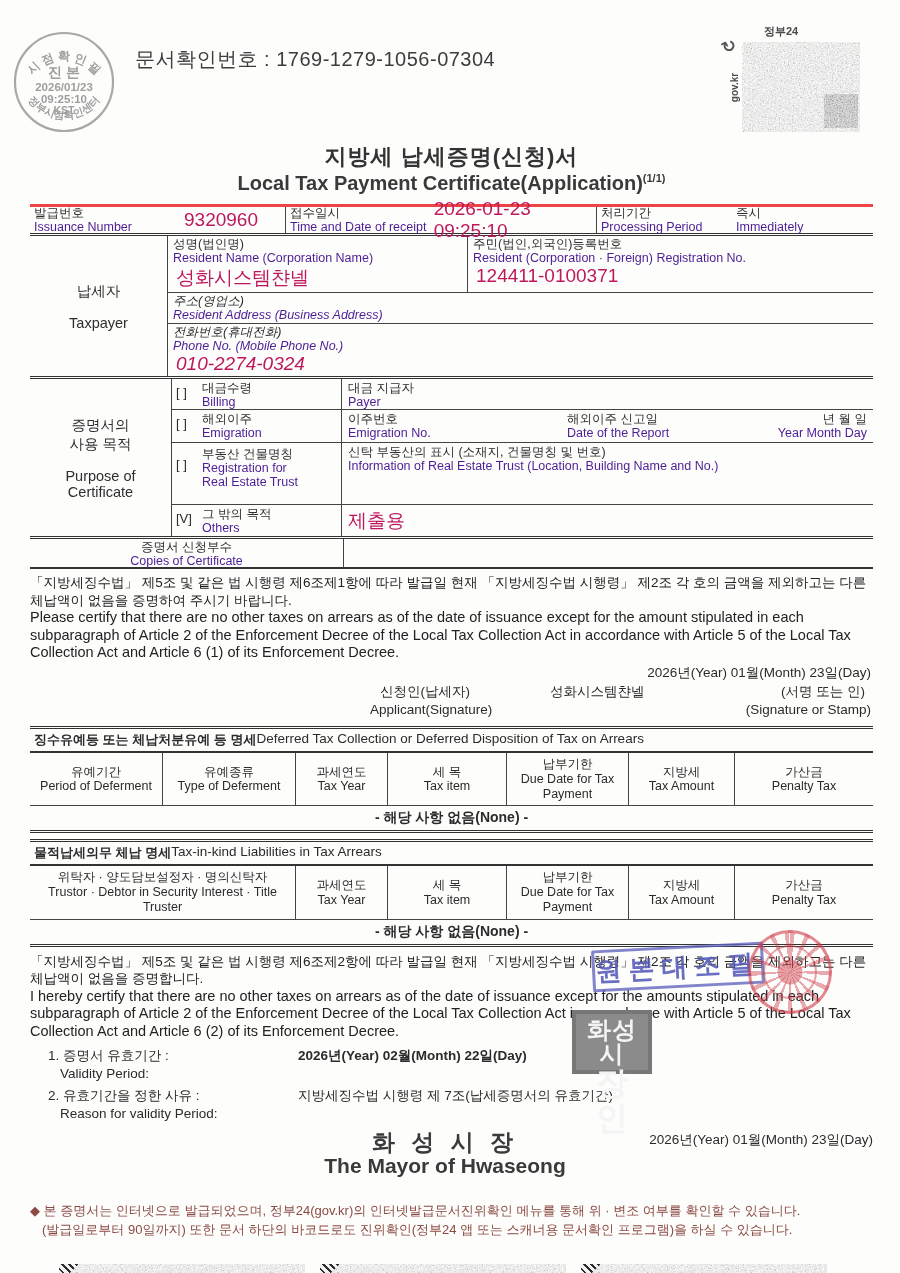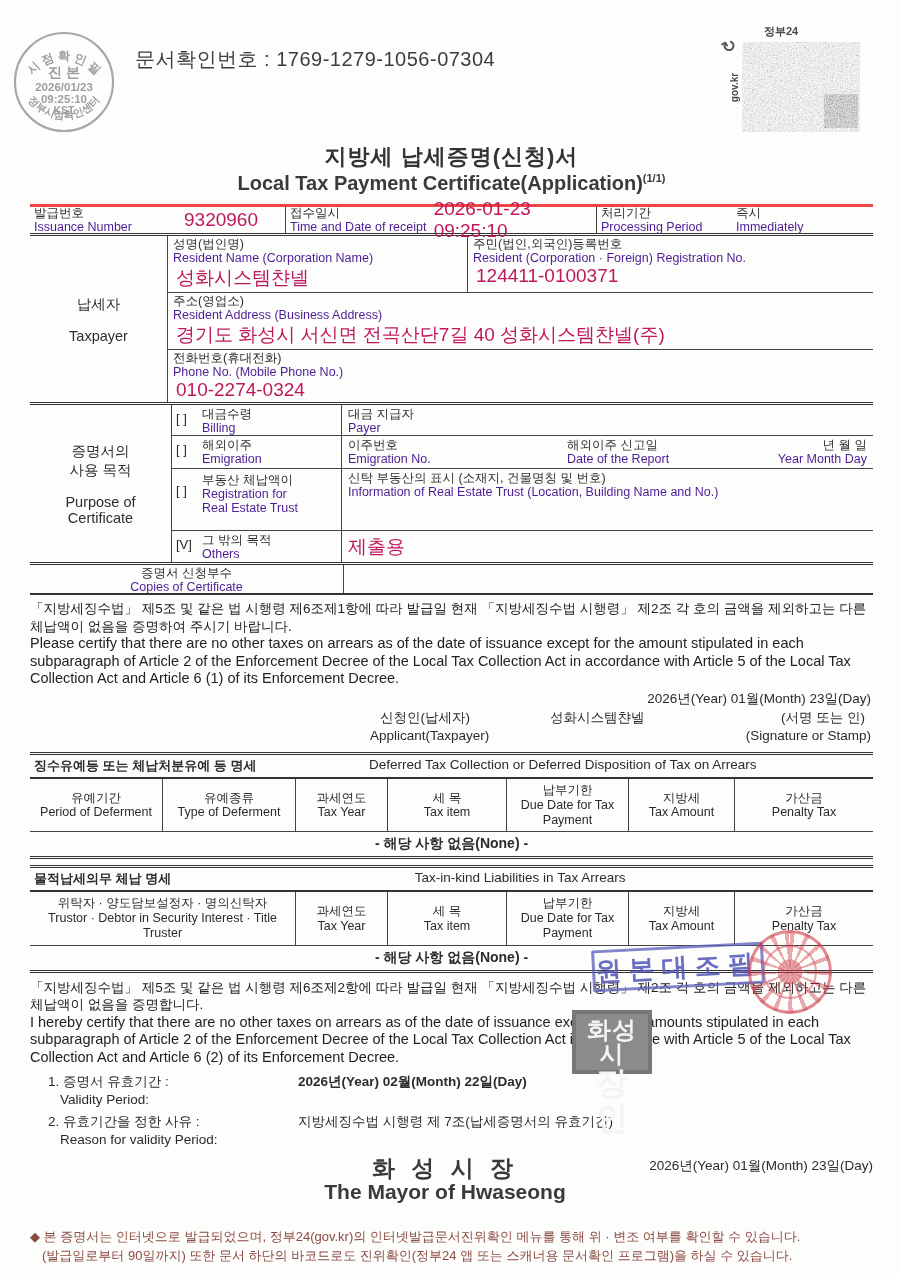--- a/index.html
+++ b/index.html
@@ -31,21 +31,21 @@
   .val { font-size:19px; color:#be185d; }
 
   .t-issue { display:flex; border-top:3px solid #ef4444; border-bottom:3px double #333; height:32px; }
   .t-issue .cell { display:flex; align-items:center; padding:2px 4px; }
   .t-issue .cell + .cell { border-left:1px solid #444; }
 
   .t-tax { display:flex; border-bottom:3px double #333; }
   .sec-label { width:138px; border-right:1px solid #444; display:flex; flex-direction:column; justify-content:center; align-items:center; text-align:center; font-size:14.5px; color:#2e2e2e; }
   .sec-label .en { margin-top:14px; }
   .t-tax-rows { flex:1; }
-  .trow { padding:1px 5px; border-bottom:1px solid #444; }
+  .trow { padding:1px 5px; border-bottom:1px solid #444;font-style:italic; }
   .trow:last-child { border-bottom:none; }
   .tp-name { display:flex; }
   .tp-name > div { padding:1px 5px; }
   .tp-name .nm { width:300px; border-right:1px solid #444; }
   .tp-name .rg { flex:1; }
 
   .t-purpose { display:flex; border-bottom:3px double #333; }
   .p-rows { flex:1; }
   .p-row { display:flex; border-bottom:1px solid #444; }
   .p-row:last-child { border-bottom:none; }
@@ -65,21 +65,21 @@
   .ap-date { position:absolute; right:2px; top:0; }
   .ap-lab-ko { position:absolute; left:350px; top:19px; }
   .ap-lab-en { position:absolute; left:340px; top:38px; }
   .ap-name { position:absolute; left:520px; top:19px; }
   .ap-sign-ko { position:absolute; right:8px; top:19px; }
   .ap-sign-en { position:absolute; right:2px; top:38px; }
 
   .dtable { border-top:3px double #333; border-bottom:3px double #333; margin-top:6px; }
   .d-band { display:flex; border-bottom:2px solid #333; padding:2px 4px; }
   .d-band .bko { font-size:13px; font-weight:bold; white-space:nowrap; }
-  .d-band .ben { flex:1; text-align:center; font-size:13.5px; }
+  .d-band .ben { flex:1; text-align:left; font-size:13.5px; }
   .d-cols { display:flex; border-bottom:1px solid #444; }
   .d-col { text-align:center; padding:4px 2px; font-size:12.5px; line-height:1.18; border-right:1px solid #444; display:flex; flex-direction:column; justify-content:center; }
   .d-col:last-child { border-right:none; }
   .d-none { text-align:center; font-size:14px; font-weight:bold; padding:3px 0; }
   .w0{width:133px}.w1{width:133px}.w2{width:92px}.w3{width:119px}.w4{width:122px}.w5{width:106px}.w6{flex:1}.w01{width:266px}
 
   .validity { position:relative; margin-top:6px; height:70px; font-size:13.5px; }
   .v-l1 { position:absolute; left:18px; top:0; }
   .v-v1 { position:absolute; left:268px; top:0;font-weight:bold; }
   .v-e1 { position:absolute; left:30px; top:19px; }
@@ -211,21 +211,20 @@
           </div>
           <div class="rg">
             <div class="lab-ko">주민(법인,외국인)등록번호</div>
             <div class="lab-en">Resident (Corporation · Foreign) Registration No.</div>
             <div class="val" style="padding-left:3px">124411-0100371</div>
           </div>
         </div>
         <div class="trow">
           <div class="lab-ko">주소(영업소)</div>
           <div class="lab-en">Resident Address (Business Address)</div>
-          <div class="val" style="padding-left:3px">경기도 화성시 서신면 전곡산단7길 40 성화시스템챤넬(주)</div>
         </div>
         <div class="trow">
           <div class="lab-ko">전화번호(휴대전화)</div>
           <div class="lab-en">Phone No. (Mobile Phone No.)</div>
           <div class="val" style="padding-left:3px">010-2274-0324</div>
         </div>
       </div>
     </div>
 
     <div class="t-purpose">
@@ -269,21 +268,21 @@
             <div style="position:absolute;right:6px;top:2px;text-align:right">
               <div class="lab-ko">년 월 일</div>
               <div class="lab-en">Year Month Day</div>
             </div>
           </div>
         </div>
         <div class="p-row" style="height:62px">
           <div class="p-type">
             <span class="p-mark" style="padding-top:12px">[ ]</span>
             <span style="padding-top:2px">
-              <span class="lab-ko" style="display:block">부동산 체납액이</span>
+              <span class="lab-ko" style="display:block">부동산 건물명칭</span>
               <span class="lab-en" style="display:block">Registration for</span>
               <span class="lab-en" style="display:block">Real Estate Trust</span>
             </span>
           </div>
           <div class="p-detail">
             <div class="lab-ko">신탁 부동산의 표시 (소재지, 건물명칭 및 번호)</div>
             <div class="lab-en">Information of Real Estate Trust (Location, Building Name and No.)</div>
           </div>
         </div>
         <div class="p-row" style="height:31px">
@@ -309,21 +308,21 @@
     </div>
 
     <div class="para">
       <div class="ko">「지방세징수법」 제5조 및 같은 법 시행령 제6조제1항에 따라 발급일 현재 「지방세징수법 시행령」 제2조 각 호의 금액을 제외하고는 다른 체납액이 없음을 증명하여 주시기 바랍니다.</div>
       <div class="en">Please certify that there are no other taxes on arrears as of the date of issuance except for the amount stipulated in each subparagraph of Article 2 of the Enforcement Decree of the Local Tax Collection Act in accordance with Article 5 of the Local Tax Collection Act and Article 6 (1) of its Enforcement Decree.</div>
     </div>
 
     <div class="applicant">
       <div class="ap-date">2026년(Year) 01월(Month) 23일(Day)</div>
       <div class="ap-lab-ko">신청인(납세자)</div>
-      <div class="ap-lab-en">Applicant(Taxpayer)</div>
+      <div class="ap-lab-en">Applicant(Signature)</div>
       <div class="ap-name">성화시스템챤넬</div>
       <div class="ap-sign-ko">(서명 또는 인)</div>
       <div class="ap-sign-en">(Signature or Stamp)</div>
     </div>
 
     <div class="dtable">
       <div class="d-band">
         <div class="bko">징수유예등 또는 체납처분유예 등 명세</div>
         <div class="ben">Deferred Tax Collection or Deferred Disposition of Tax on Arrears</div>
       </div>

